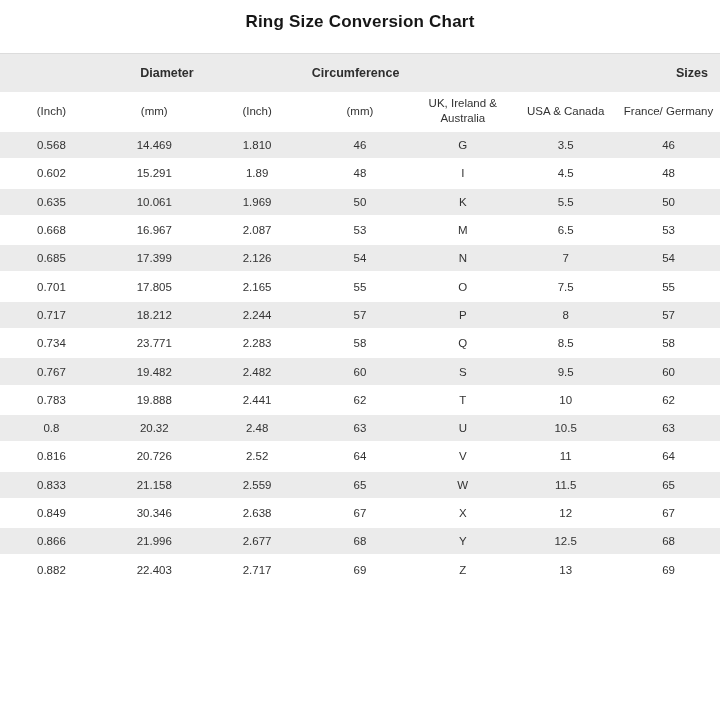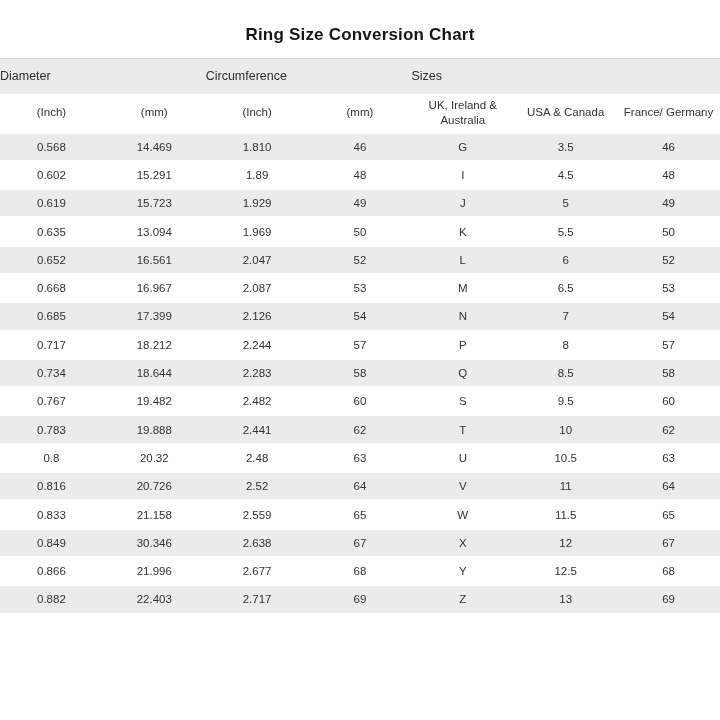--- a/index.html
+++ b/index.html
@@ -7,21 +7,21 @@
   body {
     width: 720px;
     height: 720px;
     background: var(--background, #ffffff);
     font-family: "Liberation Sans", sans-serif;
     color: var(--text, #333333);
     overflow: hidden;
   }
   .page-title {
     margin: 0;
-    padding-top: 25px;
+    padding-top: 12px;
     height: 20px;
     line-height: 20px;
     text-align: center;
     font-size: 17px;
     font-weight: 700;
     color: var(--title-text, #161616);
     letter-spacing: 0.2px;
   }
   table.ring-table {
     width: 720px;
@@ -30,24 +30,24 @@
     table-layout: fixed;
   }
   col.ring-col { width: 14.2857%; }
   thead tr.group-row {
     background: var(--header-band, #ebebeb);
     height: 35px;
     border-top: 1px solid var(--top-border, #dcdcdc);
   }
   thead tr.group-row th {
     font-size: 12.5px;
-    font-weight: 400;
+    font-weight: 700;
     color: #2e2e2e;
-    text-align: left;
-    padding: 0;
+    text-align: right;
+    padding: 12px;
   }
   thead tr.sub-row {
     background: #ffffff;
     height: 39px;
     margin-top: 32px;
   }
   thead tr.sub-row th {
     font-size: 11.5px;
     font-weight: 400;
     color: var(--text, #333333);
@@ -114,76 +114,67 @@
       <tr>
         <td>0.602</td>
         <td>15.291</td>
         <td>1.89</td>
         <td>48</td>
         <td>I</td>
         <td>4.5</td>
         <td>48</td>
       </tr>
       <tr>
-        <td>0.619</td>
-        <td>15.723</td>
-        <td>1.929</td>
-        <td>49</td>
-        <td>J</td>
-        <td>5</td>
-        <td>49</td>
-      </tr>
-      <tr>
         <td>0.635</td>
-        <td>13.094</td>
+        <td>10.061</td>
         <td>1.969</td>
         <td>50</td>
         <td>K</td>
         <td>5.5</td>
         <td>50</td>
-      </tr>
-      <tr>
-        <td>0.652</td>
-        <td>16.561</td>
-        <td>2.047</td>
-        <td>52</td>
-        <td>L</td>
-        <td>6</td>
-        <td>52</td>
       </tr>
       <tr>
         <td>0.668</td>
         <td>16.967</td>
         <td>2.087</td>
         <td>53</td>
         <td>M</td>
         <td>6.5</td>
         <td>53</td>
       </tr>
       <tr>
         <td>0.685</td>
         <td>17.399</td>
         <td>2.126</td>
         <td>54</td>
         <td>N</td>
         <td>7</td>
         <td>54</td>
       </tr>
       <tr>
+        <td>0.701</td>
+        <td>17.805</td>
+        <td>2.165</td>
+        <td>55</td>
+        <td>O</td>
+        <td>7.5</td>
+        <td>55</td>
+      </tr>
+      <tr>
         <td>0.717</td>
         <td>18.212</td>
         <td>2.244</td>
         <td>57</td>
         <td>P</td>
         <td>8</td>
         <td>57</td>
       </tr>
       <tr>
         <td>0.734</td>
-        <td>18.644</td>
+        <td>23.771</td>
         <td>2.283</td>
         <td>58</td>
         <td>Q</td>
         <td>8.5</td>
         <td>58</td>
       </tr>
       <tr>
         <td>0.767</td>
         <td>19.482</td>
         <td>2.482</td>

